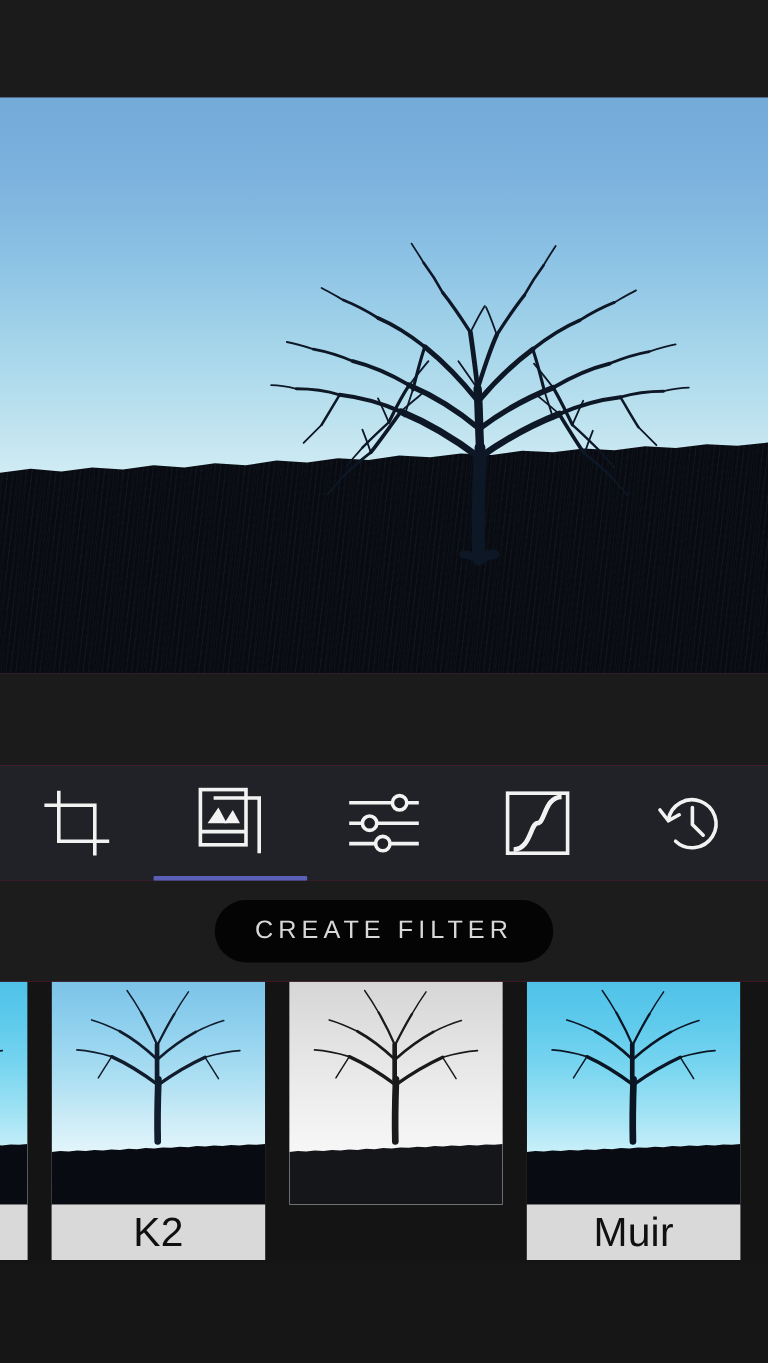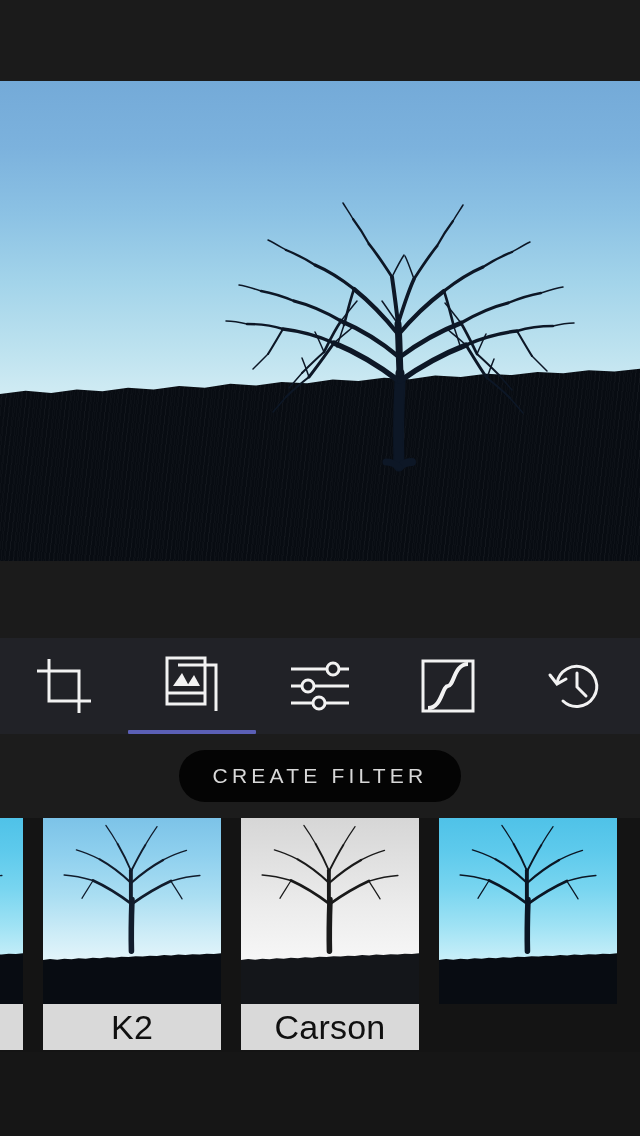--- a/index.html
+++ b/index.html
@@ -340,21 +340,20 @@
                 <path d="M342 220 C326 212 314 207 300 203" stroke-width="2.4"></path>
                 <path d="M456 221 C472 213 484 208 498 204" stroke-width="2.4"></path>
                 <path d="M374 192 C366 178 360 169 353 159" stroke-width="2.2"></path>
                 <path d="M424 194 C432 180 438 171 445 161" stroke-width="2.2"></path>
                 <path d="M330 258 C322 271 316 280 310 290" stroke-width="2.2"></path>
                 <path d="M470 259 C478 272 484 281 490 291" stroke-width="2.2"></path>
               </g>
             </svg>
           </div>
         </div>
-        <div class="thumb-label">Carson</div>
       </div>
 
       <div class="thumb vivid">
         <div class="thumb-img">
           <div class="sky"></div>
           <div class="ground"></div>
           <div class="tree-wrap">
             <svg width="178" height="186" viewBox="240 160 320 320" preserveAspectRatio="xMidYMax meet" style="left:0;top:0;">
               <g stroke="#0b1624" fill="none" stroke-linecap="round">
                 <path d="M399 385 C398 345 399 320 400 292" stroke-width="10"></path>
@@ -370,19 +369,20 @@
                 <path d="M342 220 C326 212 314 207 300 203" stroke-width="2.4"></path>
                 <path d="M456 221 C472 213 484 208 498 204" stroke-width="2.4"></path>
                 <path d="M374 192 C366 178 360 169 353 159" stroke-width="2.2"></path>
                 <path d="M424 194 C432 180 438 171 445 161" stroke-width="2.2"></path>
                 <path d="M330 258 C322 271 316 280 310 290" stroke-width="2.2"></path>
                 <path d="M470 259 C478 272 484 281 490 291" stroke-width="2.2"></path>
               </g>
             </svg>
           </div>
         </div>
+        <div class="thumb-label">Muir</div>
       </div>
 
     </div>
   </div>
 
   <div class="bottom-pad"></div>
 </div>
 
 </body></html>

